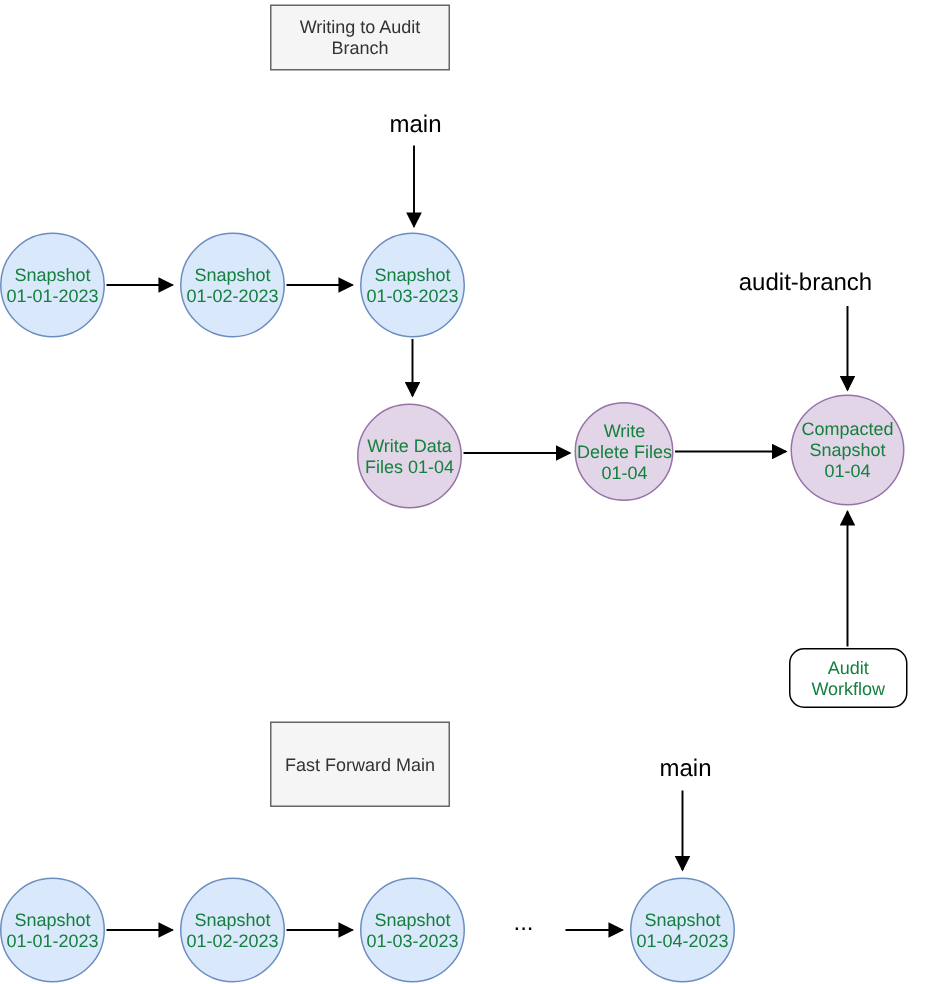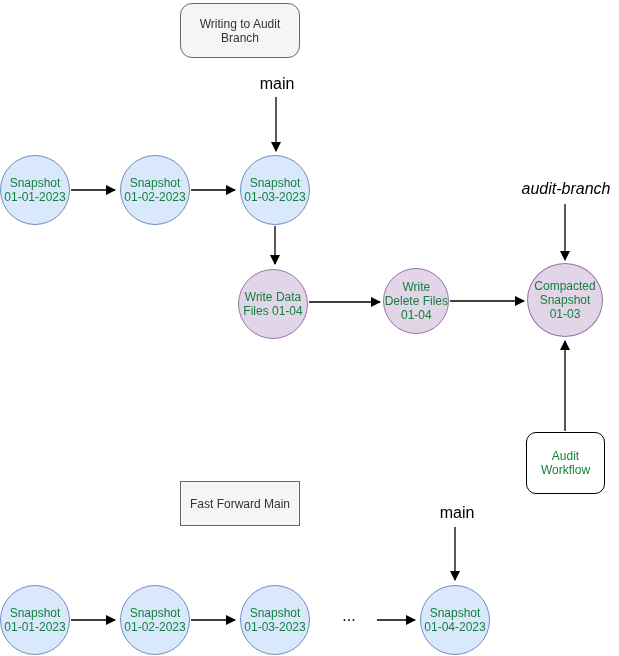--- a/index.html
+++ b/index.html
@@ -86,21 +86,21 @@
     <line x1="450" y1="301" x2="524" y2="301" stroke="#000000" stroke-width="1.3" marker-end="url(#arrow)"></line>
     <line x1="565" y1="204" x2="565" y2="260" stroke="#000000" stroke-width="1.3" marker-end="url(#arrow)"></line>
     <line x1="565" y1="431" x2="565" y2="341" stroke="#000000" stroke-width="1.3" marker-end="url(#arrow)"></line>
 
     <line x1="455" y1="527" x2="455" y2="580" stroke="#000000" stroke-width="1.3" marker-end="url(#arrow)"></line>
     <line x1="71" y1="620" x2="115" y2="620" stroke="#000000" stroke-width="1.3" marker-end="url(#arrow)"></line>
     <line x1="191" y1="620" x2="235" y2="620" stroke="#000000" stroke-width="1.3" marker-end="url(#arrow)"></line>
     <line x1="377" y1="620" x2="415" y2="620" stroke="#000000" stroke-width="1.3" marker-end="url(#arrow)"></line>
   </svg>
 
-  <div class="node title-box" style="left:180px; top:3px; width:120px; height:55px;border-radius:12px;">
+  <div class="node title-box" style="left:180px; top:3px; width:120px; height:44px;">
     <span>Writing to Audit
 Branch</span>
   </div>
 
   <div class="float-label" style="left:247px; top:77px; width:60px;">main</div>
 
   <div class="node circle blue" style="left:0px; top:155px; width:70px; height:70px;">
     <span>Snapshot
 01-01-2023</span>
   </div>
@@ -118,31 +118,31 @@
 Files 01-04</span>
   </div>
   <div class="node circle purple" style="left:383px; top:268px; width:66px; height:66px;justify-content:flex-end;">
     <span>Write
 Delete Files
 01-04</span>
   </div>
   <div class="node circle purple" style="left:527px; top:263px; width:76px; height:74px;">
     <span>Compacted
 Snapshot
-01-03</span>
+01-04</span>
   </div>
 
-  <div class="float-label" style="left:521px; top:182px; width:90px;font-style:italic;">audit-branch</div>
+  <div class="float-label" style="left:492px; top:182px; width:90px;">audit-branch</div>
 
-  <div class="node workflow-box" style="left:526px; top:432px; width:79px; height:62px;">
+  <div class="node workflow-box" style="left:526px; top:432px; width:79px; height:40px;">
     <span>Audit
 Workflow</span>
   </div>
 
-  <div class="node title-box" style="left:180px; top:481px; width:120px; height:45px;">
+  <div class="node title-box" style="left:180px; top:481px; width:120px; height:57px;">
     <span>Fast Forward Main</span>
   </div>
 
   <div class="float-label" style="left:427px; top:506px; width:60px;">main</div>
 
   <div class="node circle blue" style="left:0px; top:585px; width:70px; height:70px;">
     <span>Snapshot
 01-01-2023</span>
   </div>
   <div class="node circle blue" style="left:120px; top:585px; width:70px; height:70px;">

